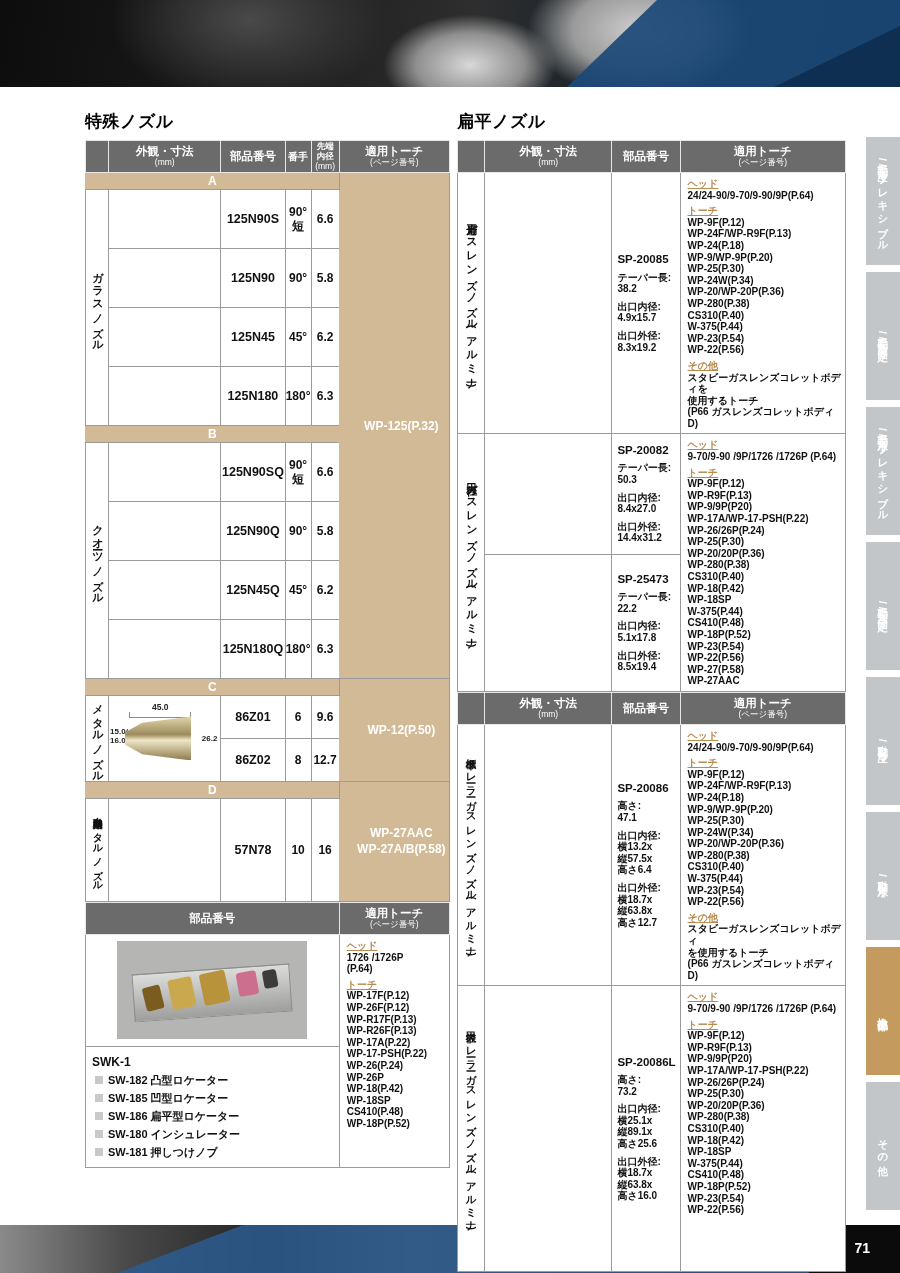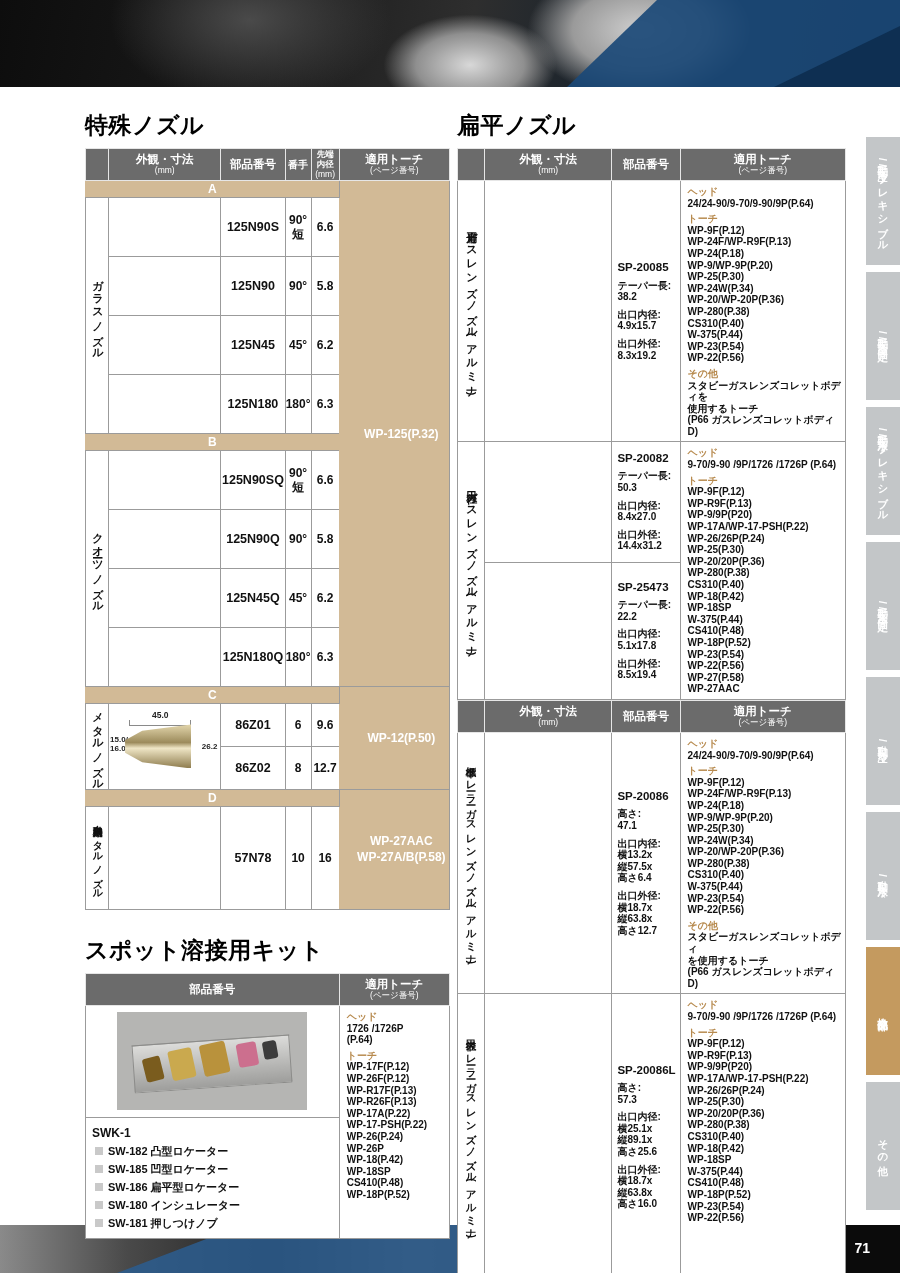--- a/index.html
+++ b/index.html
@@ -28,21 +28,21 @@
   
   .side-tabs{position:absolute;right:0;top:137px;width:34px;display:flex;flex-direction:column;z-index:4;}
   .tab{height:128px;margin-bottom:7px;background:#c3c6c8;color:#fff;display:flex;
        align-items:center;justify-content:center;}
   .tab.active{background:#c49a5f;}
   .tab span{writing-mode:vertical-rl;font-size:10.5px;font-weight:700;letter-spacing:1px;line-height:1;}
 
   
   .col-left{position:absolute;left:85px;top:110px;width:365px;}
   .col-right{position:absolute;left:457px;top:110px;width:389px;}
-  .sec-title{margin:0 0 7px 0;font-size:23px;font-weight:700;color:#000;letter-spacing:.5px;}
+  .sec-title{margin:0 0 7px 0;font-size:17px;font-weight:700;color:#000;letter-spacing:.5px;}
   .mt{margin-top:25px;}
 
   
   table.ptable{border-collapse:collapse;table-layout:fixed;width:100%;background:#fff;border:1px solid #8a8a8a;}
   .ptable td{border:1px solid #9b9b9b;padding:0;}
   .ptable th{background:#6b6b6b;color:#fff;border:1px solid #e6e6e6;padding:1px 0;vertical-align:middle;}
   .th-main{font-size:11.5px;font-weight:700;line-height:1.15;}
   .th-sub{font-size:8.5px;font-weight:400;line-height:1.1;}
   .th-tip{font-size:8.5px;font-weight:700;line-height:1.15;word-break:break-all;padding:0 3px;}
   thead tr{height:32px;}
@@ -57,21 +57,21 @@
   tr.rA{height:59px;} tr.rC{height:38px;} tr.rD{height:103px;}
   tr.fr1{height:246px;} tr.fr2a{height:78px;} tr.fr2b{height:122px;}
   tr.tr1{height:215px;} tr.tr2{height:286px;}
   tr.sp1{height:112px;} tr.sp2{height:104px;}
   thead.small th{height:28px;}
 
   
   td.speccell{vertical-align:middle;padding:3px 2px 3px 5px;font-size:10px;}
   td.torchlist{vertical-align:top;padding:5px 2px 4px 7px;font-size:10px;}
   .seg{line-height:1.16;}
-  .seg-label{color:#b78a4e;font-weight:700;margin-top:4px;}
+  .seg-label{color:#b78a4e;font-weight:700;margin-top:4px;text-decoration:underline;}
   .seg-label:first-child{margin-top:0;}
   .seg-item{color:#111;font-weight:600;}
   .seg-part{color:#111;font-weight:600;font-size:11.5px;margin-bottom:5px;}
   .seg-sp{height:6px;}
 
   
   td.kitlist{vertical-align:top;padding:8px 4px 4px 6px;}
   .kitname{font-size:12px;font-weight:700;margin-bottom:4px;}
   .kititem{display:flex;align-items:center;font-size:11px;font-weight:600;margin:3px 0;}
   .sq{width:8px;height:8px;background:#c9c9c9;margin:0 5px 0 3px;flex:0 0 auto;}
@@ -326,21 +326,20 @@
             
             </div>
             </td>
           <td class="part">57N78</td>
           <td class="num">10</td>
           <td class="num">16</td>
         </tr>
       </tbody>
     </table>
 
-    <h2 class="sec-title mt">スポット溶接用キット</h2>
     <table class="ptable">
       <colgroup>
           <col style="width:253px">
           <col style="width:110px">
         </colgroup>
       <thead class="small">
         <tr>
           <th>
               <div class="th-main">部品番号</div>
             </th>
@@ -620,21 +619,21 @@
           <td class="figcell">
               <div class="fig">
             <div class="elbow big">
                   <div class="e-vert"></div>
                 </div>
               </div>
             </td>
           <td class="speccell">
               <div class="seg seg-part">SP-20086L</div>
               <div class="seg seg-item">高さ:</div>
-              <div class="seg seg-item">57.3</div>
+              <div class="seg seg-item">73.2</div>
               <div class="seg seg-sp"></div>
               <div class="seg seg-item">出口内径:</div>
               <div class="seg seg-item">横25.1x</div>
               <div class="seg seg-item">縦89.1x</div>
               <div class="seg seg-item">高さ25.6</div>
               <div class="seg seg-sp"></div>
               <div class="seg seg-item">出口外径:</div>
               <div class="seg seg-item">横18.7x</div>
               <div class="seg seg-item">縦63.8x</div>
               <div class="seg seg-item">高さ16.0</div>

